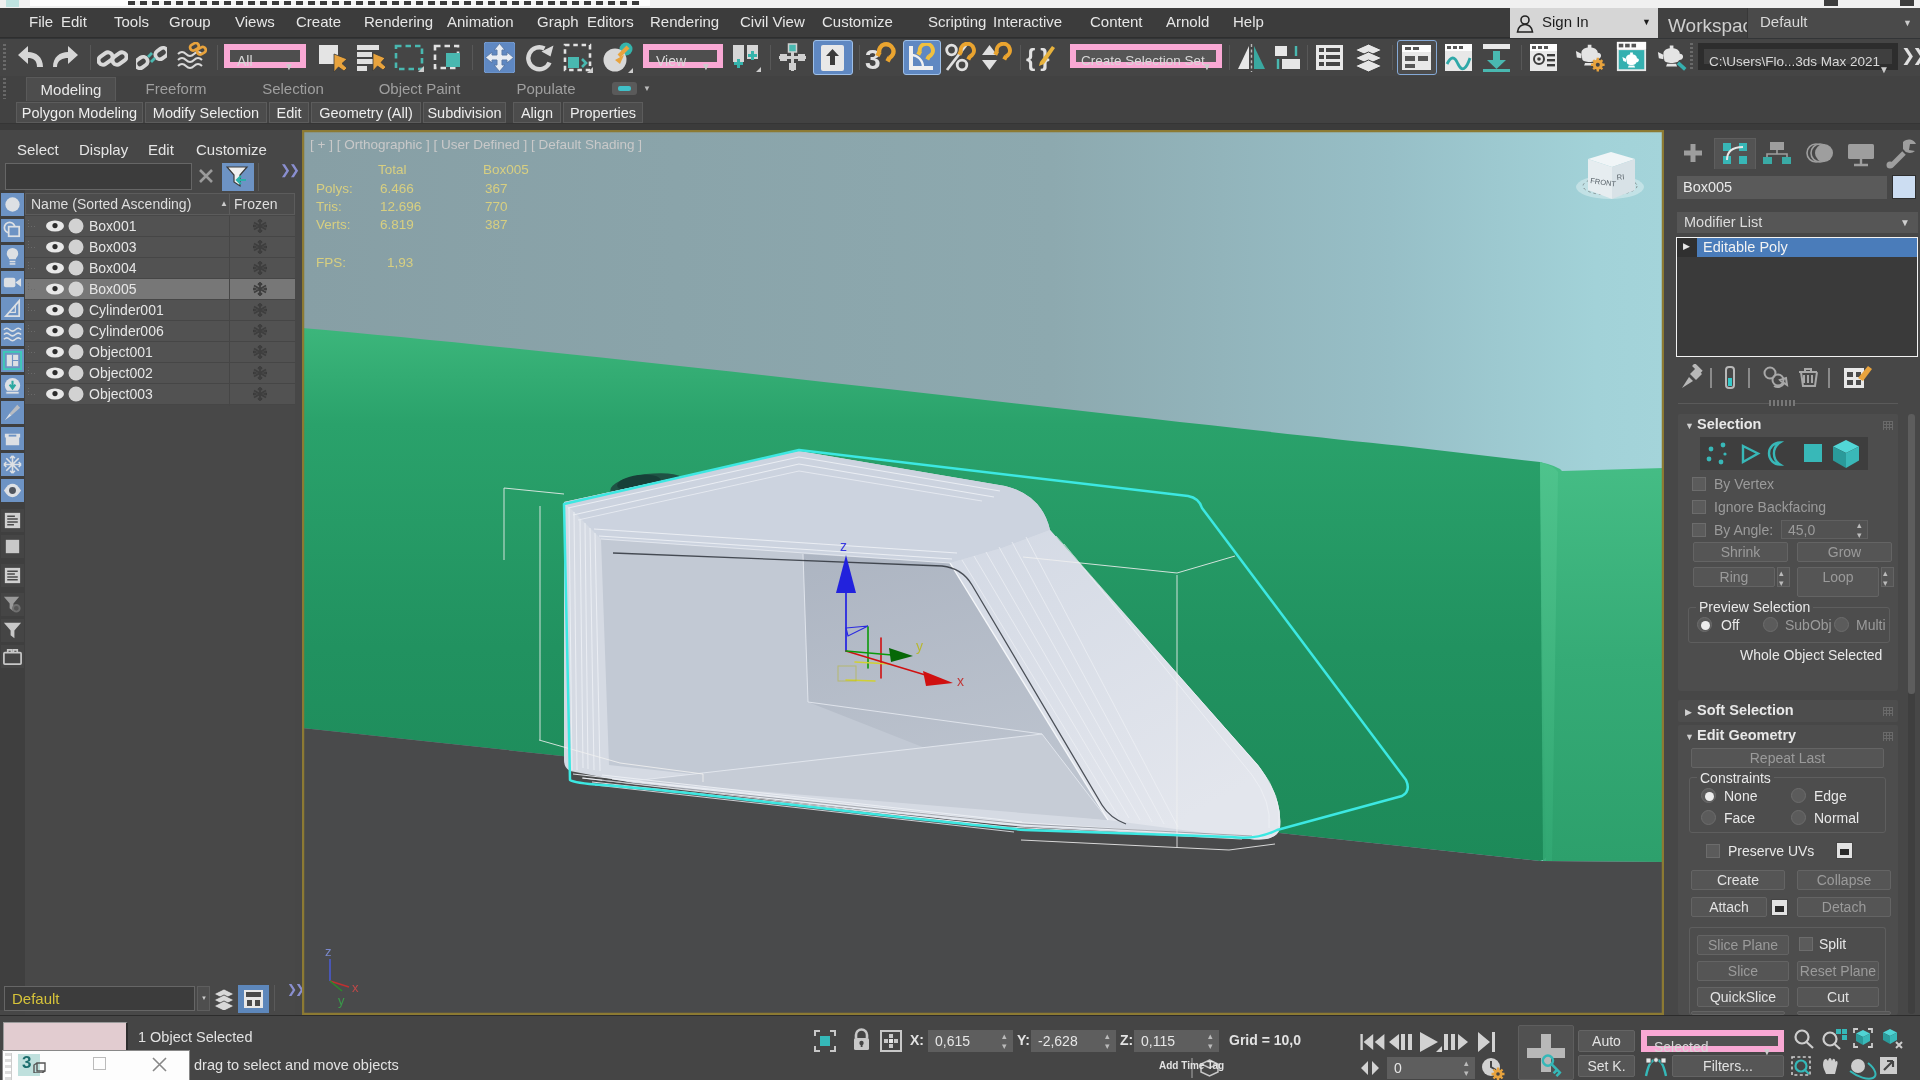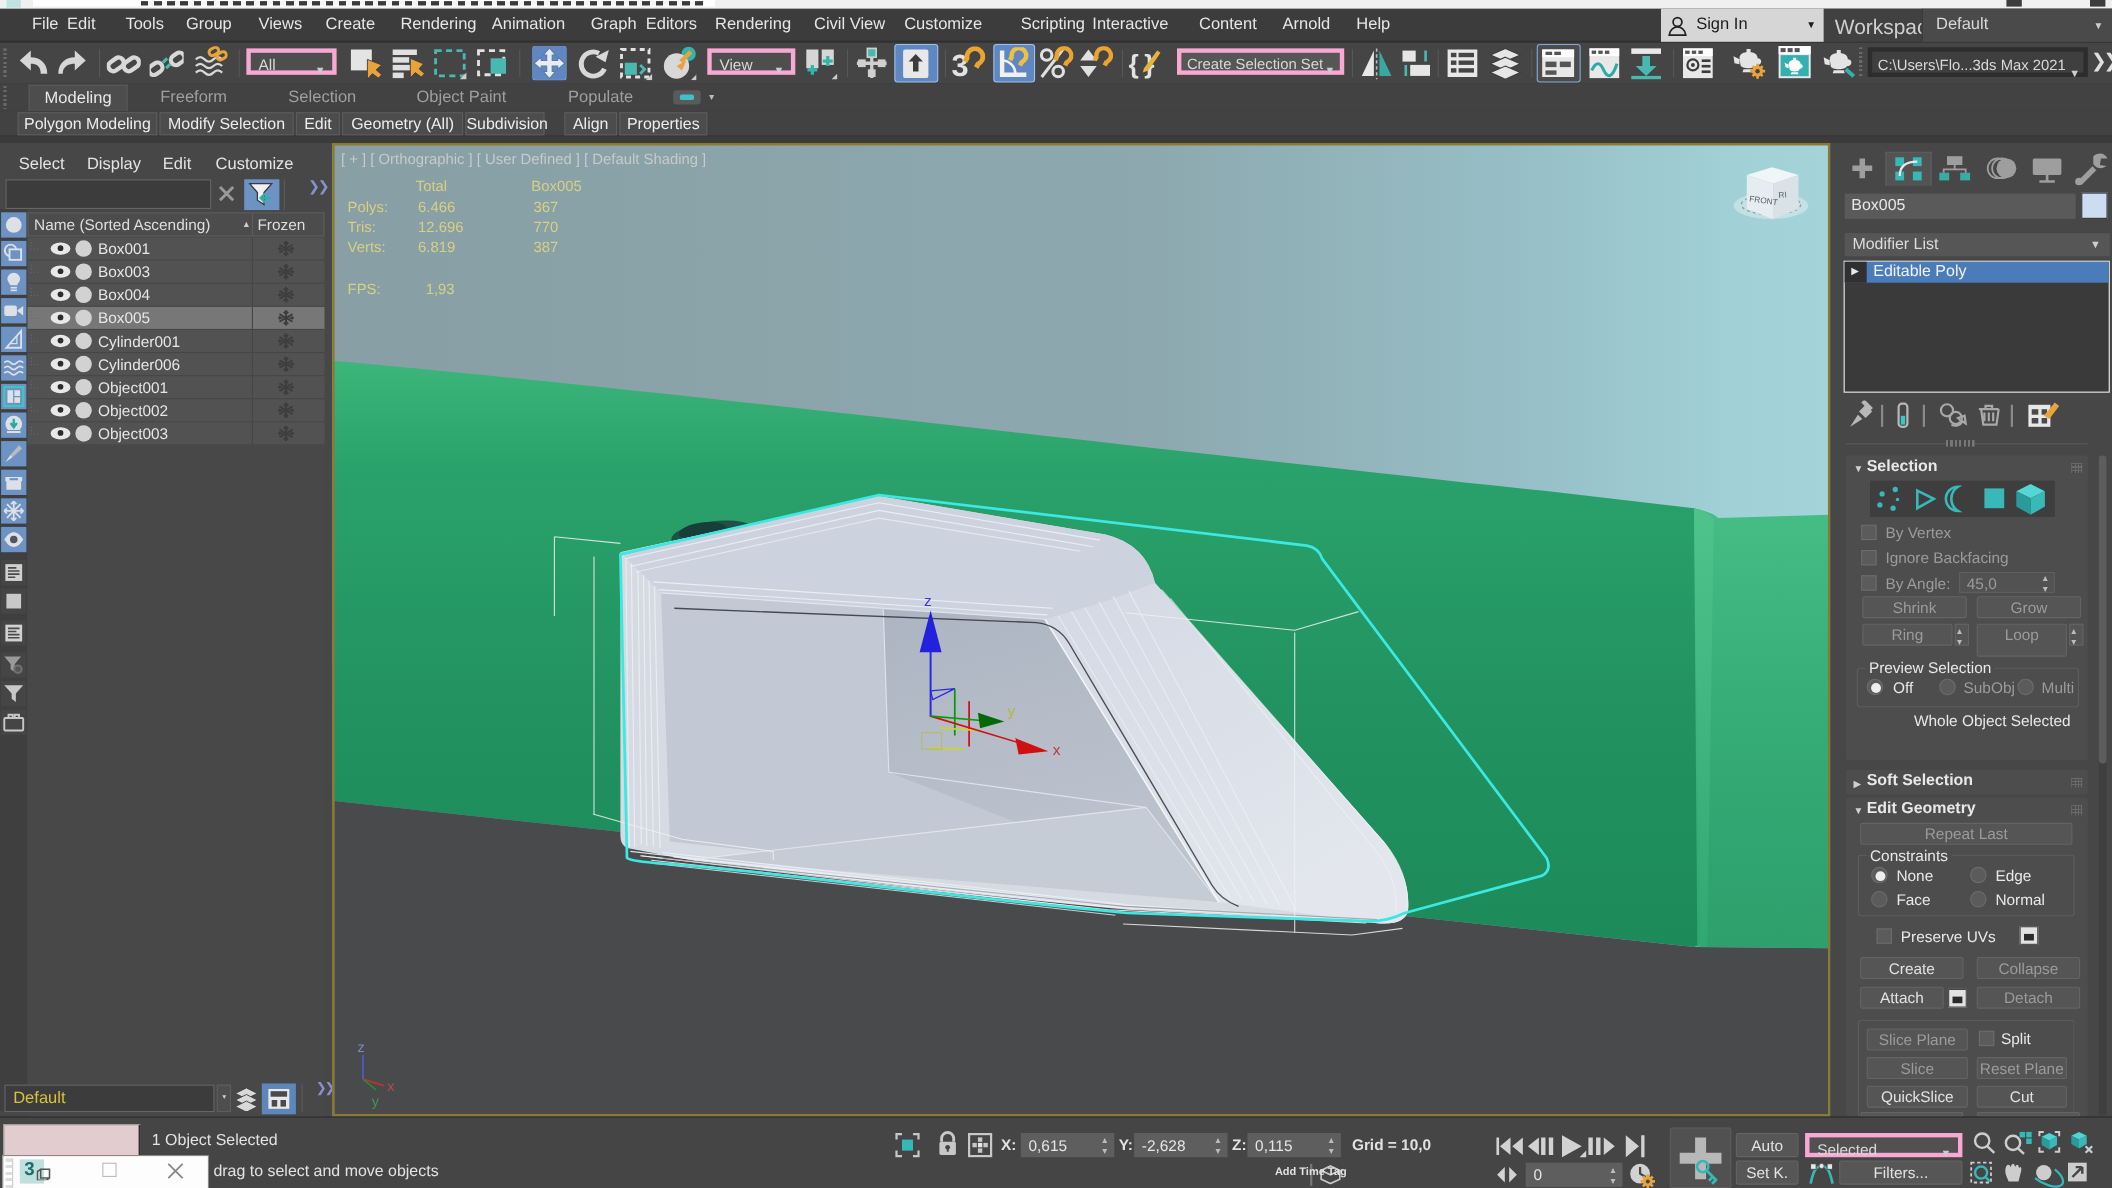--- a/index.html
+++ b/index.html
@@ -8,21 +8,21 @@
   #root { position:absolute; left:0; top:0; width:1920px; height:1080px; }
   .abs { position:absolute; }
   .txt { color:#e2e2e2; font-size:15px; white-space:nowrap; }
   
   #titlebar { left:0; top:0; width:1920px; height:8px; background:#f0f0f0; }
   #menubar { left:0; top:8px; width:1920px; height:30px; background:#3c3c3c; border-bottom:1px solid #2e2e2e;}
   .menu-item { position:absolute; top:5px; font-size:15px; color:#e6e6e6; }
   #toolbar { left:0; top:39px; width:1920px; height:37px; background:#454545; }
   .tbtn { position:absolute; top:3px; width:31px; height:31px; }
   .tsep { position:absolute; top:6px; width:1px; height:25px; background:#585858; }
-  .combo { position:absolute; background:#4e4e4e; border:4px solid #f9a8d4; color:#d8d8d8;
+  .combo { position:absolute; background:#4e4e4e; border:6px solid #f9a8d4; color:#d8d8d8;
            font-size:14px; line-height:22px; padding-left:7px; }
   .combo .arr { position:absolute; right:6px; top:0; color:#cccccc; font-size:10px; }
   
   #ribbontabs { left:0; top:76px; width:1920px; height:25px; background:#424242; }
   .rtab { position:absolute; top:1px; height:24px; line-height:24px; font-size:15px; color:#9f9f9f; text-align:center; }
   .rtab.active { background:#4d4d4d; border:1px solid #5a5a5a; border-bottom:none; color:#e8e8e8; }
   #ribbonrow { left:0; top:101px; width:1920px; height:23px; background:#424242; border-bottom:1px solid #353535;}
   .rbtn { position:absolute; top:1px; height:21px; line-height:20px; background:#4c4c4c;
           border:1px solid #5c5c5c; color:#ededed; font-size:14.5px; text-align:center; }
   
@@ -369,21 +369,21 @@
     <div class="abs" style="left:612px;top:6px;width:25px;height:13px;background:#5a5a5a;border-radius:3px;">
         <div class="abs" style="left:6px;top:4px;width:13px;height:5px;background:#40c0c8;border-radius:2px;"></div>
       </div>
     <span class="abs" style="left:643px;top:8px;font-size:8px;color:#bbb;">▼</span>
   </div>
   <div id="ribbonrow" class="abs">
     <div class="rbtn" style="left:16px;width:127px;">Polygon Modeling</div>
     <div class="rbtn" style="left:145px;width:122px;">Modify Selection</div>
     <div class="rbtn" style="left:269px;width:40px;">Edit</div>
     <div class="rbtn" style="left:311px;width:110px;">Geometry (All)</div>
-    <div class="rbtn" style="left:423px;width:72px;">Subdivision</div>
+    <div class="rbtn" style="left:423px;width:83px;">Subdivision</div>
     <div class="rbtn" style="left:513px;width:48px;">Align</div>
     <div class="rbtn" style="left:563px;width:80px;">Properties</div>
   </div>
   <div class="abs" style="left:0;top:124px;width:1920px;height:6px;background:#3b3b3b;"></div>
   <div id="leftpanel" class="abs">
     <span class="abs" style="left:17px;top:11px;font-size:15px;color:#e4e4e4;">Select</span>
     <span class="abs" style="left:79px;top:11px;font-size:15px;color:#e4e4e4;">Display</span>
     <span class="abs" style="left:148px;top:11px;font-size:15px;color:#e4e4e4;">Edit</span>
     <span class="abs" style="left:196px;top:11px;font-size:15px;color:#e4e4e4;">Customize</span>
     <div class="abs" style="left:5px;top:33px;width:187px;height:27px;background:#3c3c3c;border:1px solid #666;"></div>

